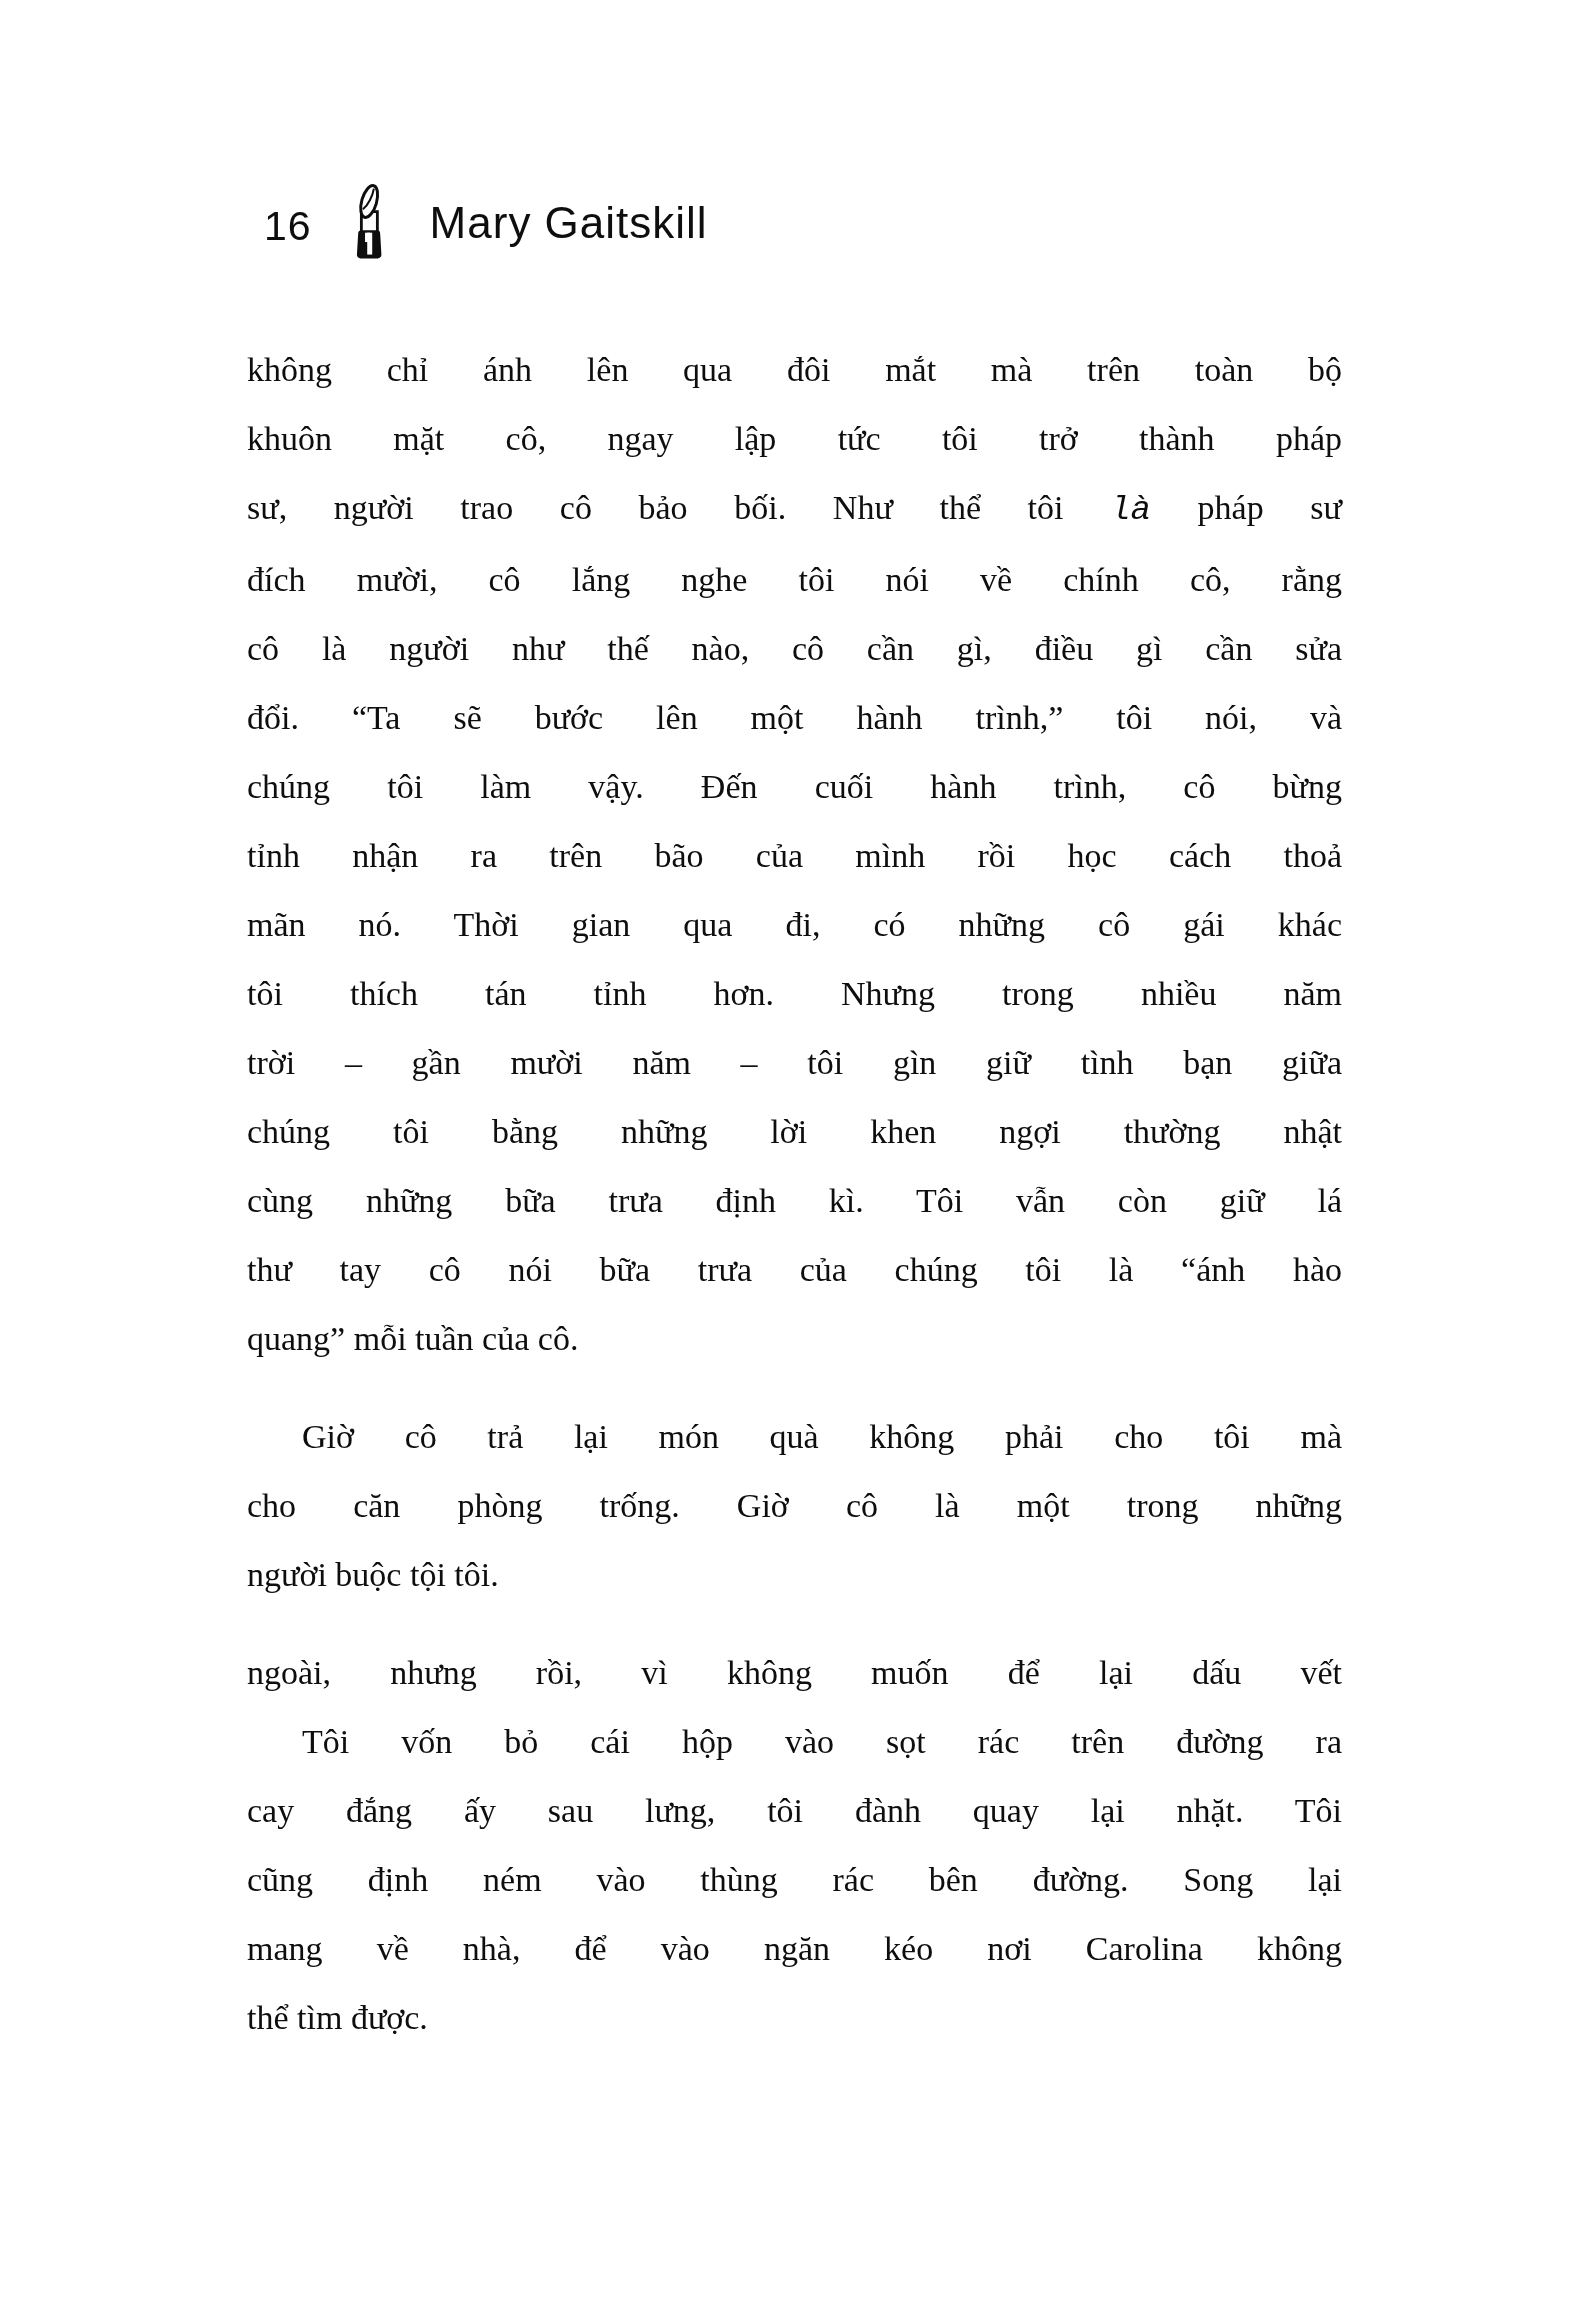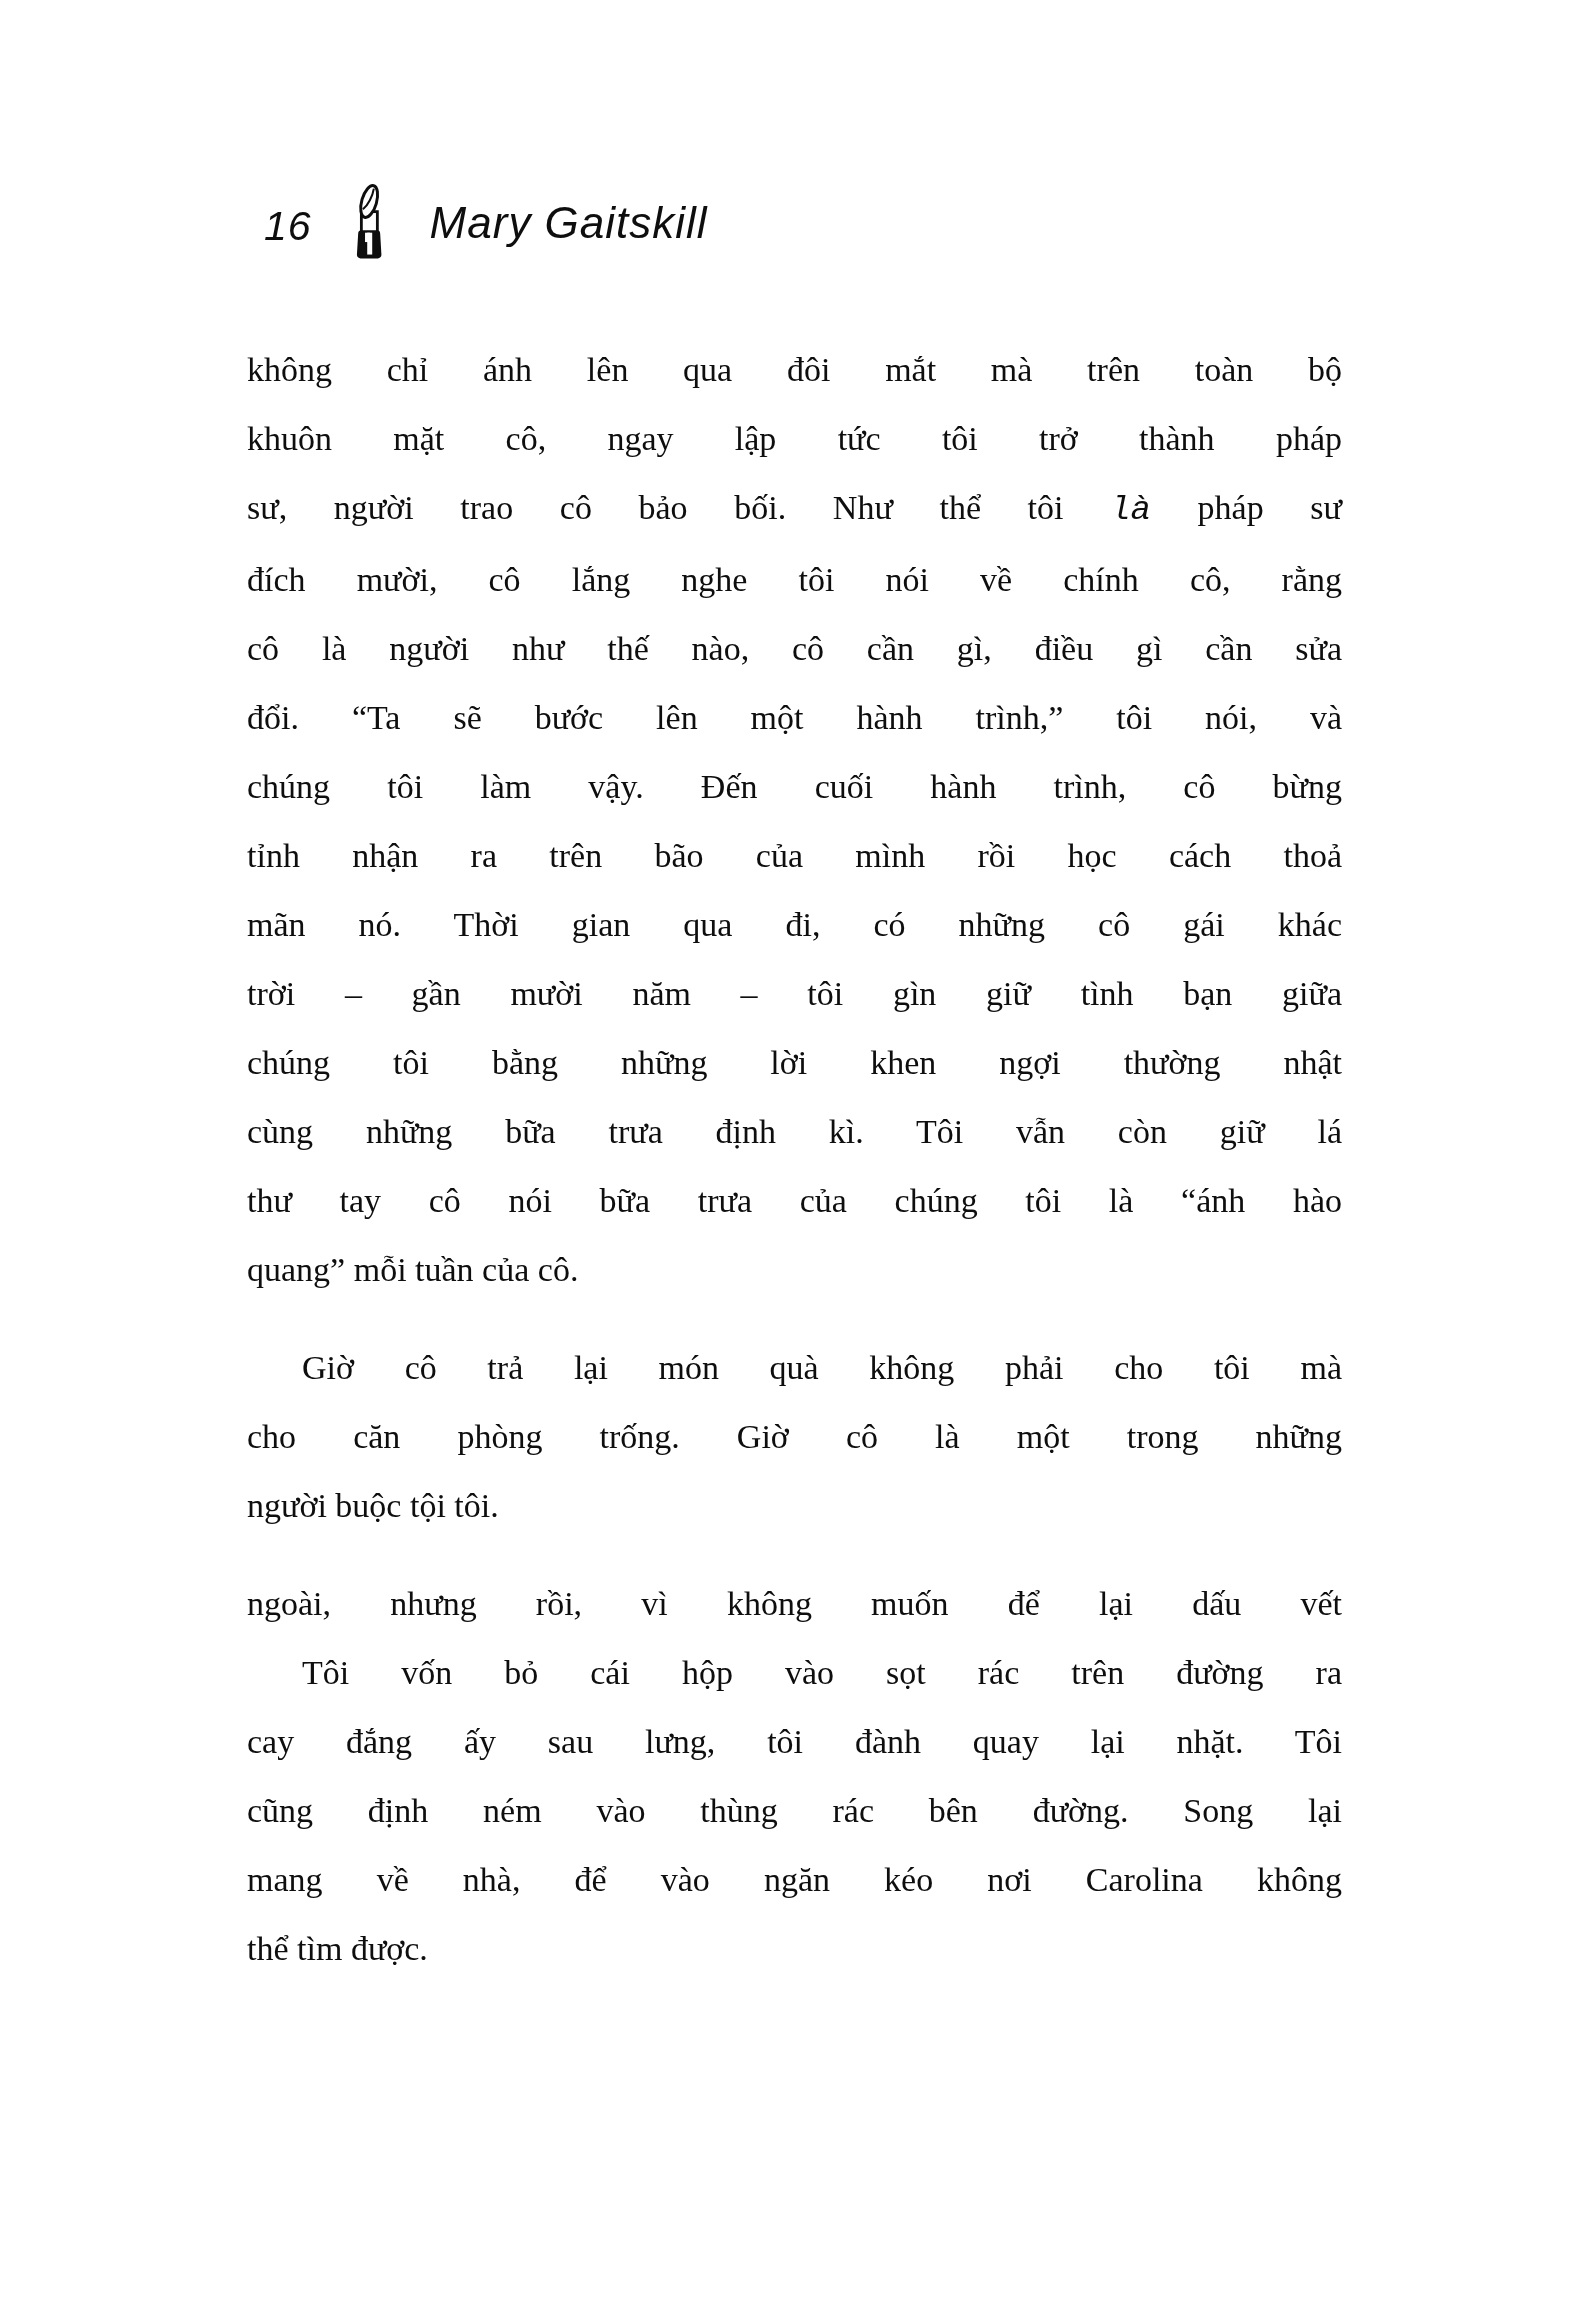--- a/index.html
+++ b/index.html
@@ -13,21 +13,20 @@
     color: #0e0e0e;
   }
   
   .header {
     position: absolute;
     left: 264px;
     top: 182px;
     display: flex;
     align-items: flex-end;
     font-family: "Liberation Sans", sans-serif;
-    font-style: italic;
   }
   .page-number {
     font-size: 41px;
     line-height: 1;
     letter-spacing: 1px;
     padding-bottom: 5.7px;
   }
   .lipstick-wrap {
     margin-left: 38px;
     margin-right: 44px;
@@ -90,20 +89,21 @@
       <div class="paragraph">
         <div class="line">không chỉ ánh lên qua đôi mắt mà trên toàn bộ</div>
         <div class="line">khuôn mặt cô, ngay lập tức tôi trở thành pháp</div>
         <div class="line">sư, người trao cô bảo bối. Như thể tôi <em>là</em> pháp sư</div>
         <div class="line">đích mười, cô lắng nghe tôi nói về chính cô, rằng</div>
         <div class="line">cô là người như thế nào, cô cần gì, điều gì cần sửa</div>
         <div class="line">đổi. “Ta sẽ bước lên một hành trình,” tôi nói, và</div>
         <div class="line">chúng tôi làm vậy. Đến cuối hành trình, cô bừng</div>
         <div class="line">tỉnh nhận ra trên bão của mình rồi học cách thoả</div>
         <div class="line">mãn nó. Thời gian qua đi, có những cô gái khác</div>
+        <div class="line">tôi thích tán tỉnh hơn. Nhưng trong nhiều năm</div>
         <div class="line">trời – gần mười năm – tôi gìn giữ tình bạn giữa</div>
         <div class="line">chúng tôi bằng những lời khen ngợi thường nhật</div>
         <div class="line">cùng những bữa trưa định kì. Tôi vẫn còn giữ lá</div>
         <div class="line">thư tay cô nói bữa trưa của chúng tôi là “ánh hào</div>
         <div class="line last">quang” mỗi tuần của cô.</div>
       </div>
       <div class="paragraph">
         <div class="line indent">Giờ cô trả lại món quà không phải cho tôi mà</div>
         <div class="line">cho căn phòng trống. Giờ cô là một trong những</div>
         <div class="line last">người buộc tội tôi.</div>

